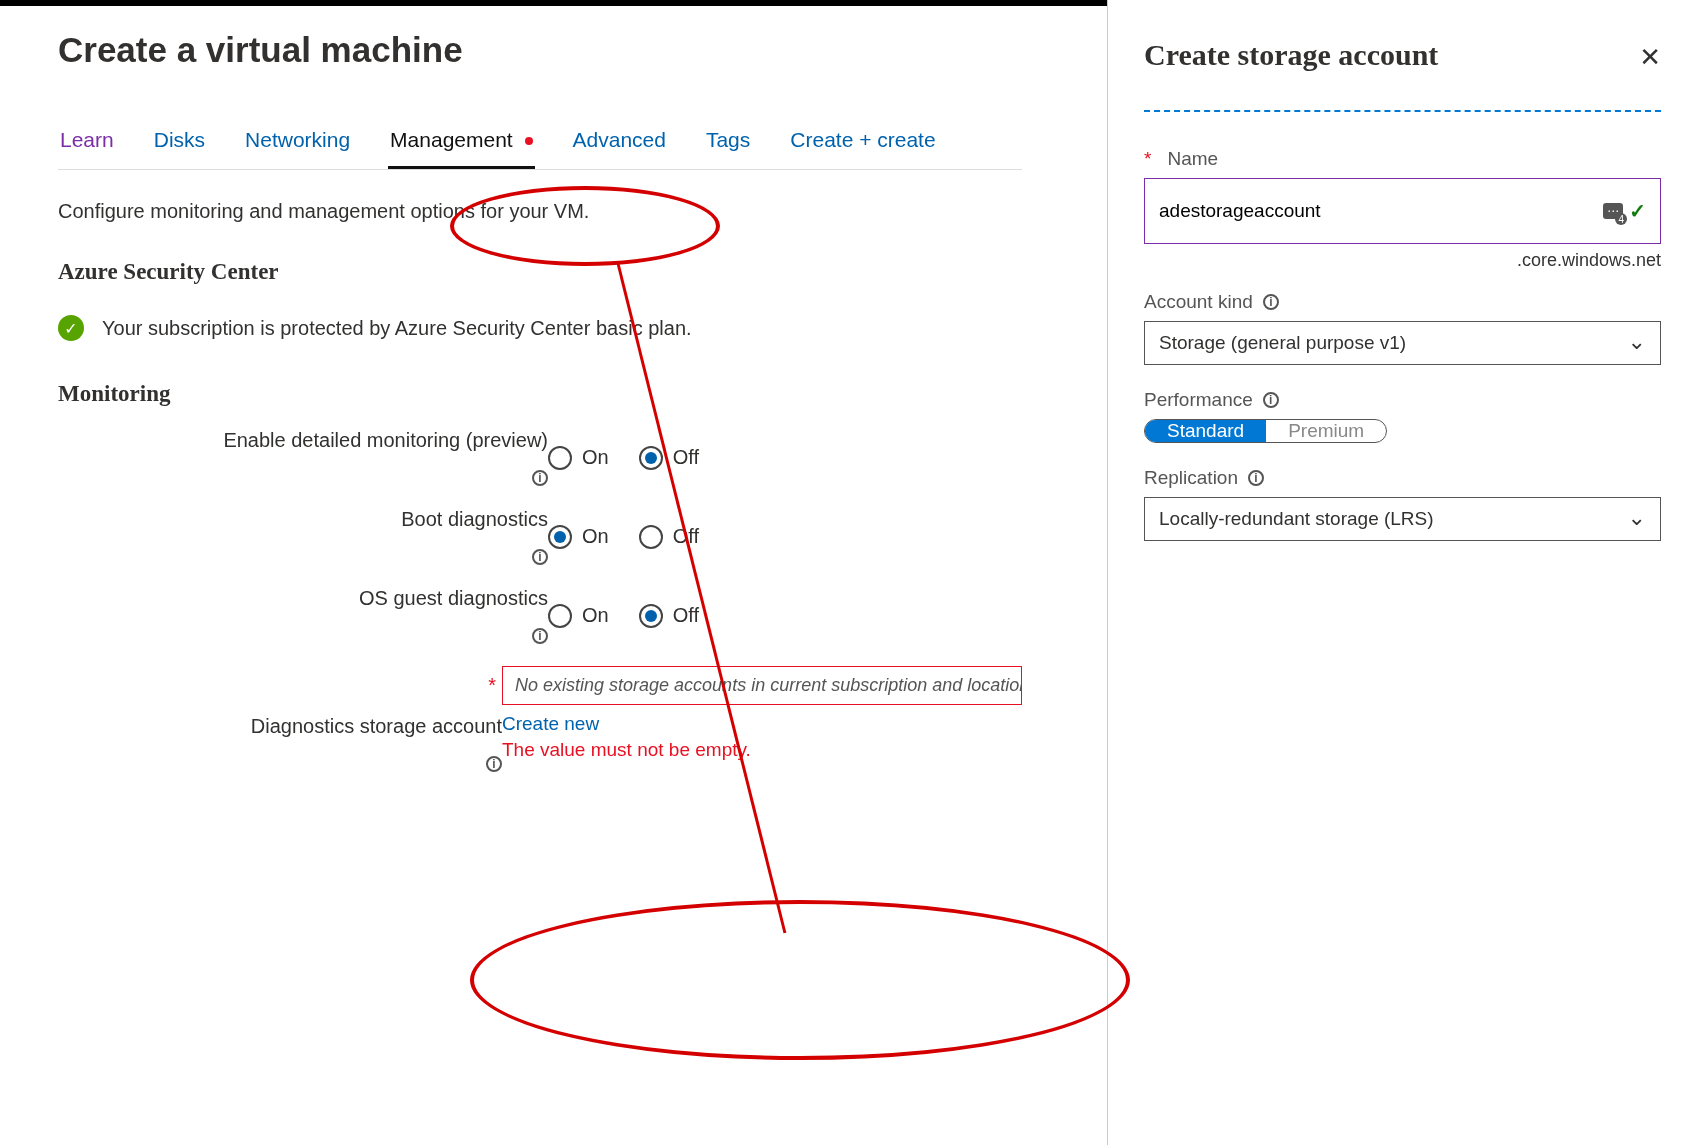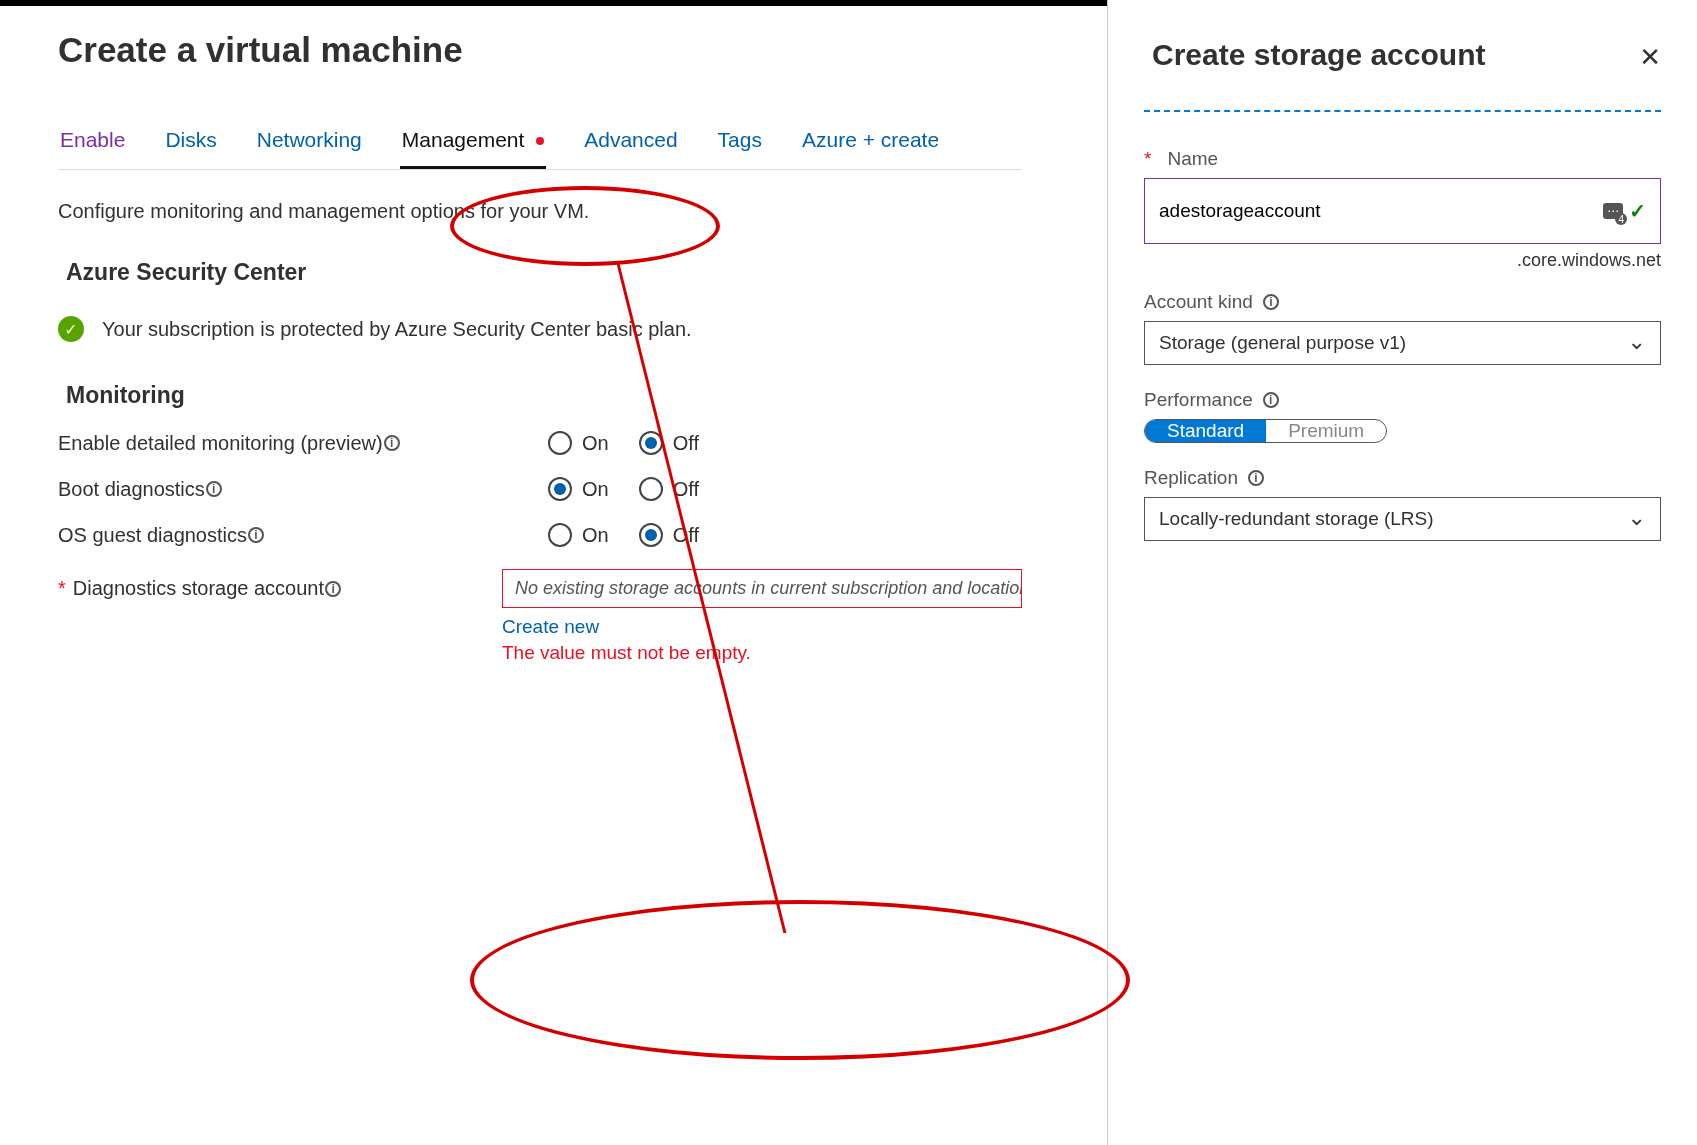--- a/index.html
+++ b/index.html
@@ -44,21 +44,21 @@
 }
 .dot-red {
   width: 8px; height: 8px;
   background: #e81123;
   border-radius: 50%;
   display: inline-block;
   margin-left: 6px;
   vertical-align: middle;
 }
 .desc { font-size: 20px; margin-bottom: 36px; }
-h2 { font-size: 23px; font-weight: 600; margin: 10px 8px 14px; }
+h2 { font-size: 23px; font-weight: 600; margin: 10px 0 14px; font-family: Liberation Serif, serif; }
 .para { font-size: 20px; line-height: 1.4; }
 .link { color: #0062ad; cursor: pointer; }
 .status-row {
   display: flex;
   align-items: center;
   gap: 18px;
   margin: 30px 0 40px;
   font-size: 20px;
 }
 .check-circle {
@@ -73,22 +73,23 @@
 }
 .field-row {
   display: flex;
   align-items: center;
   margin: 22px 0;
   font-size: 20px;
 }
 .field-label {
   width: 490px;
   display: flex;
-  align-items: center;
-  gap: 1px;
+  align-items: flex-end;
+  gap: 18px;
+  flex-direction: column;
 }
 .req { color: #e81123; margin-right: 6px; }
 .info {
   width: 16px; height: 16px;
   border: 2px solid #555;
   border-radius: 50%;
   display: inline-flex;
   align-items: center;
   justify-content: center;
   font-size: 12px;
@@ -232,30 +233,30 @@
 </style>
 </head>
 <body>
 
 <div class="topbar"></div>
 
 <div class="main">
   <h1>Create a virtual machine</h1>
 
   <div class="tabs">
-    <div class="tab purple">Enable</div>
+    <div class="tab purple">Learn</div>
     <div class="tab">Disks</div>
     <div class="tab">Networking</div>
     <div class="tab active">
       <span>Management</span>
       <span class="dot-red"></span>
     </div>
     <div class="tab">Advanced</div>
     <div class="tab">Tags</div>
-    <div class="tab">Azure + create</div>
+    <div class="tab">Create + create</div>
   </div>
 
   <p class="desc">Configure monitoring and management options for your VM.</p>
 
   <h2>Azure Security Center</h2>
 
   <div class="status-row">
     <span class="check-circle">✓</span>
     <span>Your subscription is protected by Azure Security Center basic plan.</span>
   </div>

